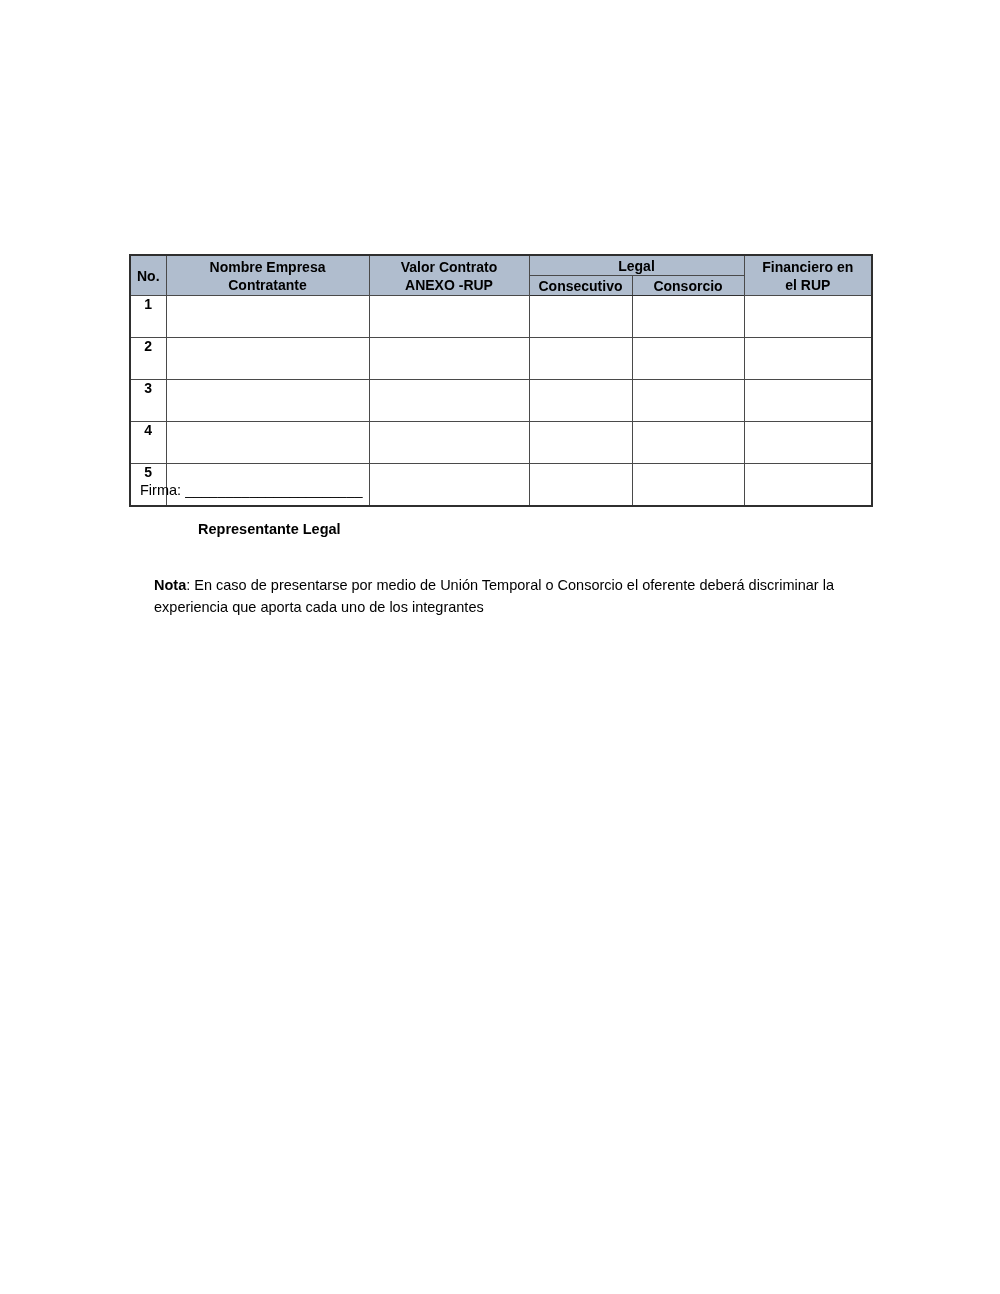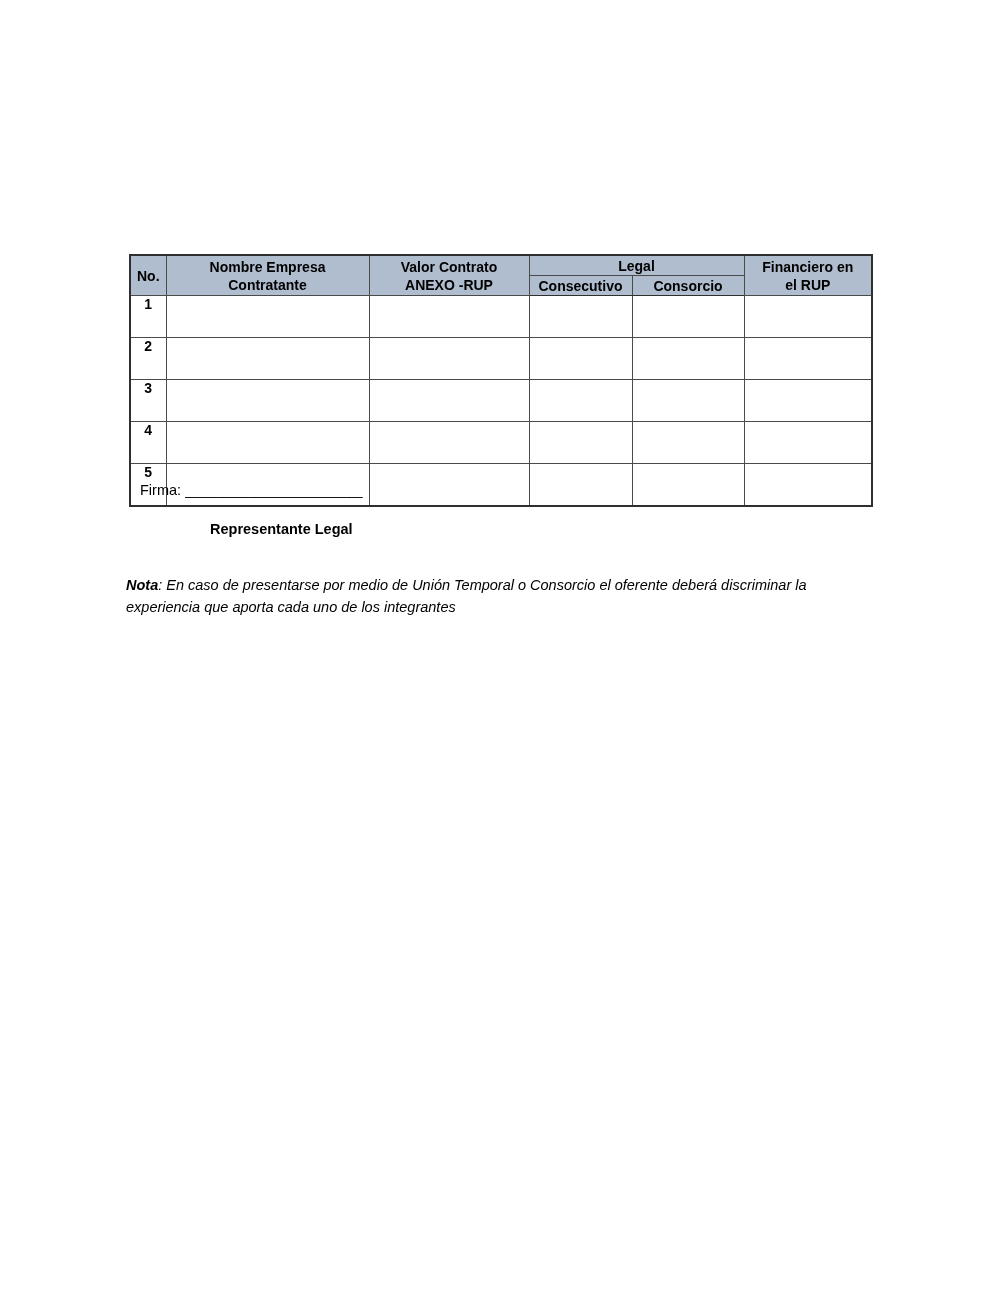--- a/index.html
+++ b/index.html
@@ -68,34 +68,33 @@
   .signature-label {
     position: absolute;
     top: 482px;
     left: 140px;
     font-size: 14.5px;
     white-space: nowrap;
   }
   .signature-role {
     position: absolute;
     top: 521px;
-    left: 210px;
+    left: 198px;
     font-size: 14.5px;
     font-weight: bold;
   }
 
   
   .note-block {
     position: absolute;
     top: 575px;
-    left: 126px;
+    left: 154px;
     width: 700px;
     font-size: 14.5px;
     line-height: 21.5px;
-    font-style: italic;
   }
   .note-label { font-weight: bold; }
 </style>
 </head>
 <body>
 
 <div class="page">
 
 
   <table class="exp-table">

